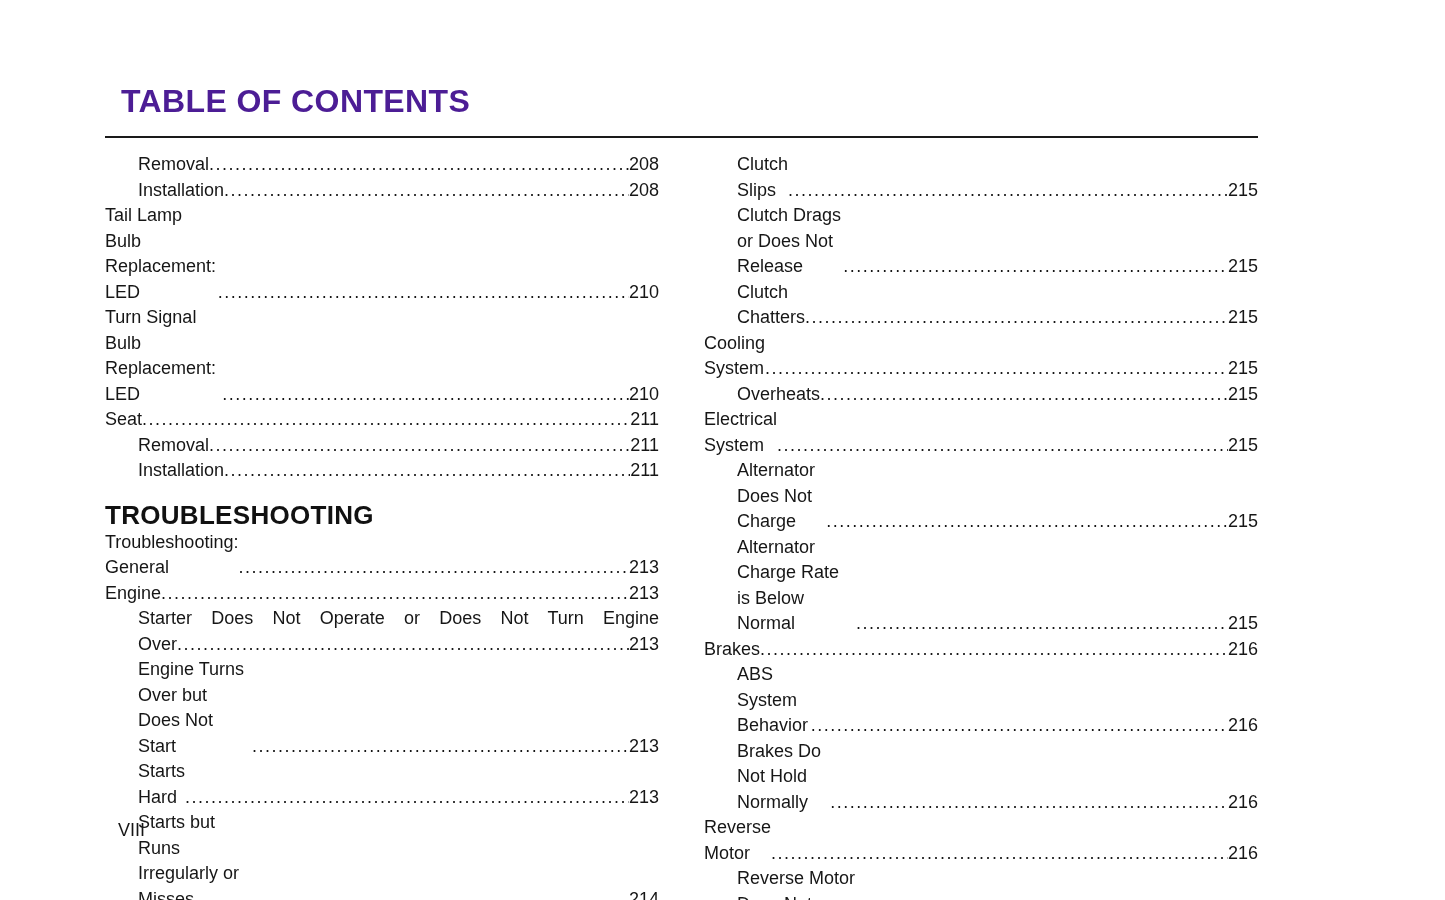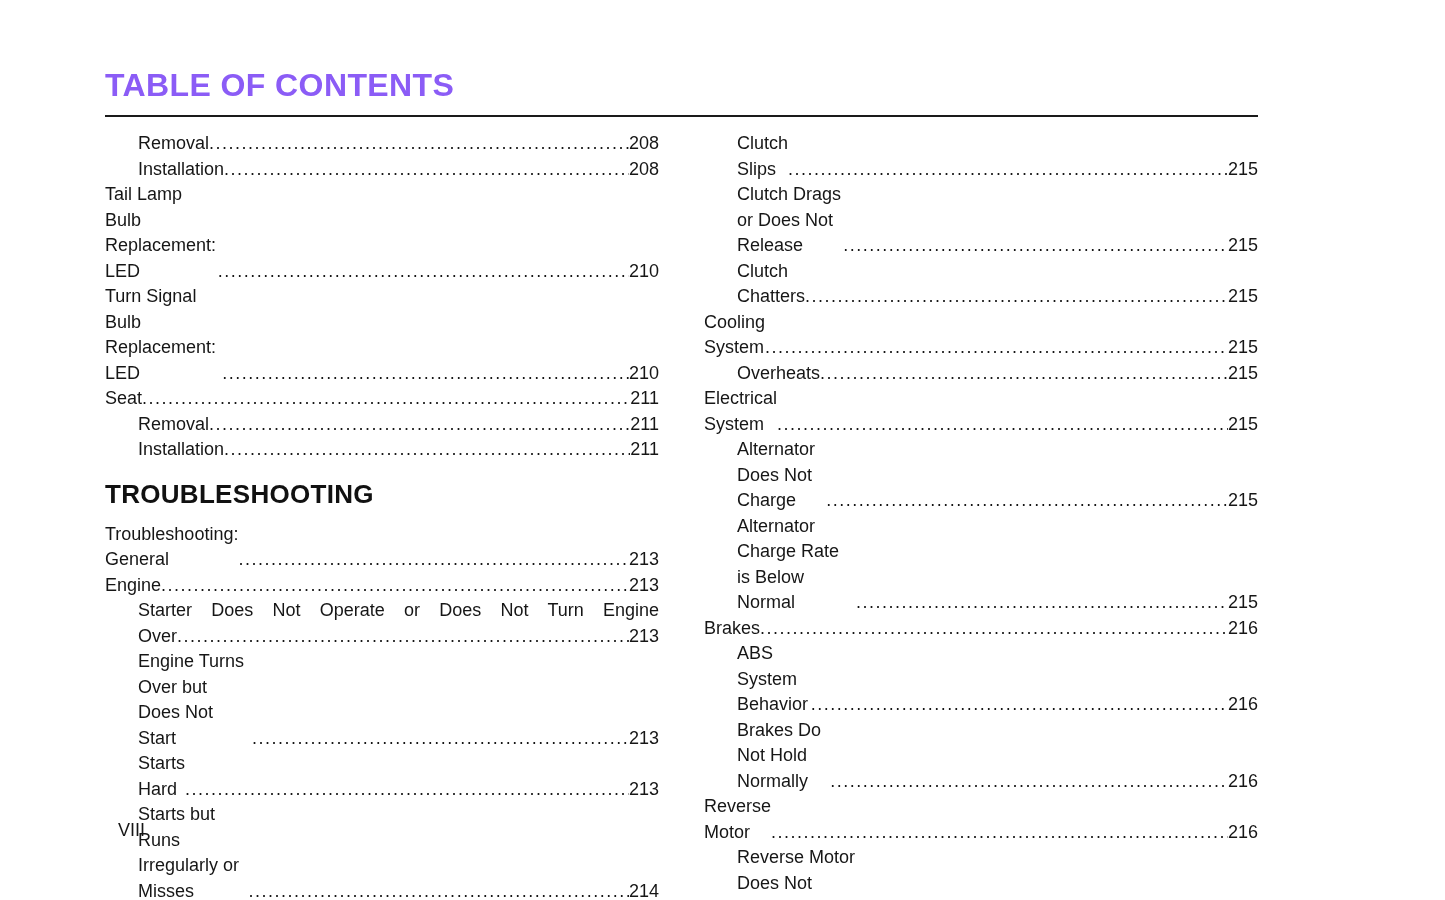--- a/index.html
+++ b/index.html
@@ -12,26 +12,26 @@
     font-family: "Liberation Sans", sans-serif;
     overflow: hidden;
   }
   .content {
     position: absolute;
     left: 105px;
     top: 66px;
     width: 1153px;
   }
   .doc-title {
-    margin: 0;
+    margin: 16px;
     font-size: 32px;
     line-height: 38px;
     font-weight: 700;
     letter-spacing: 0.4px;
-    color: #8b5cf6;
+    color: #4c1d95;
   }
   .title-rule {
     border: 0;
     border-top: 2.5px solid #1a1a1a;
     margin: 11px 0 0 0;
   }
   .columns {
     display: flex;
     gap: 45px;
     margin-top: 14px;
@@ -63,21 +63,21 @@
   }
   .dots::before {
     content: "..........................................................................................................................................................";
   }
   .page { flex: 0 0 auto; }
   .col-heading {
     font-size: 26px;
     line-height: 30px;
     font-weight: 700;
     letter-spacing: 0.3px;
-    margin: 16px 0 13px 0;
+    margin: 16px 0 0 0;
     color: #111;
   }
   .footer-page {
     position: absolute;
     left: 118px;
     top: 820px;
     font-size: 18px;
     color: #161616;
   }
 </style>

